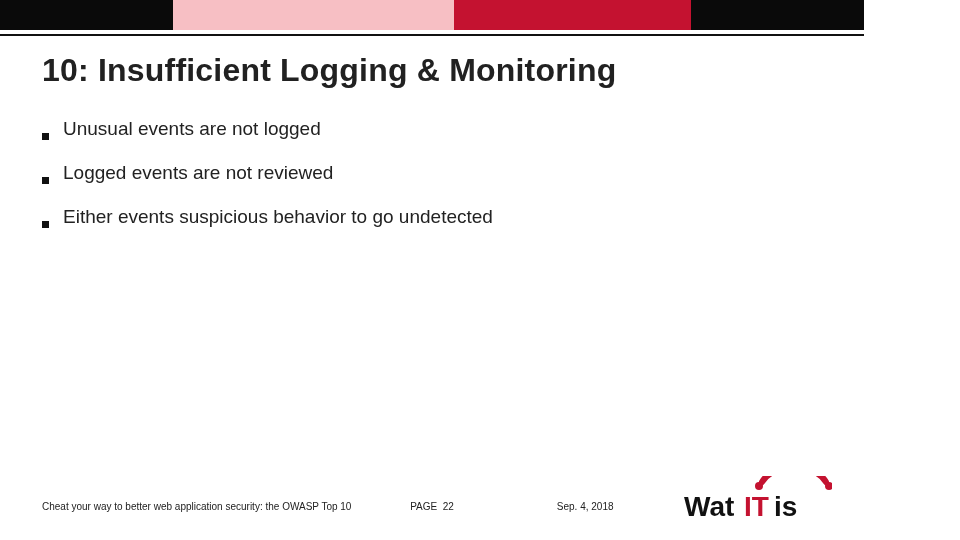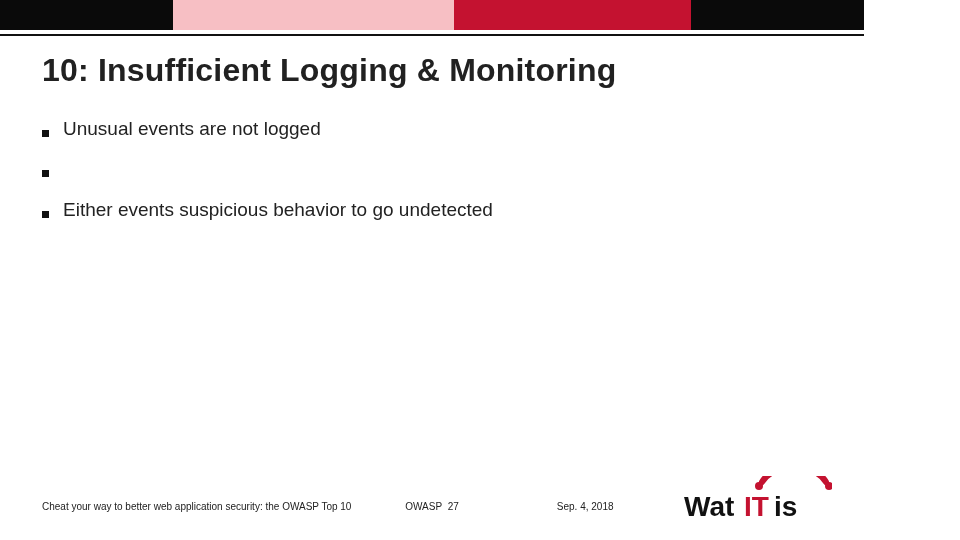--- a/index.html
+++ b/index.html
@@ -10,21 +10,21 @@
   .topbar .seg-black  { background: #0a0a0a; width: 20%; height: 100%; }
   .topbar .seg-pink   { background: #f7bfc4; width: 32.5%; height: 100%; }
   .topbar .seg-red    { background: #c41230; width: 27.5%; height: 100%; }
   .topbar .seg-black2 { background: #0a0a0a; width: 20%; height: 100%; }
 
   .rule { position: absolute; top: 30px; left: 0; width: 100%; height: 6px; background: #fff; border-bottom: 2px solid #111; }
 
   .title { position: absolute; top: 52px; left: 42px; font-size: 32px; font-weight: bold; color: #212121; letter-spacing: .2px; }
 
   .bullets { position: absolute; top: 118px; left: 42px; width: 860px; }
-  .bullets li { list-style: none; display: flex; align-items: center; margin-bottom: 22px; font-size: 19px; color: #222; }
+  .bullets li { list-style: none; display: flex; align-items: flex-end; margin-bottom: 22px; font-size: 19px; color: #222; }
   .bullets li .sq { width: 7px; height: 7px; background: #111; margin-top: 8px; margin-right: 14px; flex: 0 0 7px; }
 
   .footer { position: absolute; bottom: 28px; left: 42px; right: 42px; display: flex; align-items: center; font-size: 10px; color: #222; }
   .footer .ftitle { flex: 0 0 auto; }
   .footer .center { position: absolute; left: 50%; transform: translateX(-50%); white-space: nowrap; }
   .footer .fdate  { position: absolute; left: 66%; white-space: nowrap; }
 
   .logo { position: absolute; right: 32px; bottom: 14px; width: 148px; height: 50px; text-align: center; }
   .logo svg { width: 100%; height: 100%; display: block; }
   .logo .wat { font: 700 28px "Trebuchet MS", sans-serif; fill: #111; }
@@ -46,31 +46,32 @@
 
   <h1 class="title">10: Insufficient Logging &amp; Monitoring</h1>
 
   <ul class="bullets">
     <li>
       <span class="sq"></span>
       <span>Unusual events are not logged</span>
     </li>
     <li>
       <span class="sq"></span>
+      <span>Logged events are not reviewed</span>
     </li>
     <li>
       <span class="sq"></span>
       <span>Either events suspicious behavior to go undetected</span>
     </li>
   </ul>
 
   <div class="footer">
     <span class="ftitle">Cheat your way to better web application security: the OWASP Top 10</span>
     <span class="center">
-      <span>OWASP</span>&nbsp;&nbsp;<span>27</span>
+      <span>PAGE</span>&nbsp;&nbsp;<span>22</span>
     </span>
     <span class="fdate">Sep. 4, 2018</span>
   </div>
 
   <div class="logo">
     <svg viewBox="0 0 148 50">
       <path d="M78 6 A34 22 0 0 1 142 6" fill="none" stroke="#c41230" stroke-width="6" stroke-linecap="round"></path>
       <circle cx="75" cy="10" r="4" fill="#c41230"></circle>
       <circle cx="145" cy="10" r="4" fill="#c41230"></circle>
       <text x="0" y="40" class="wat">Wat</text>

